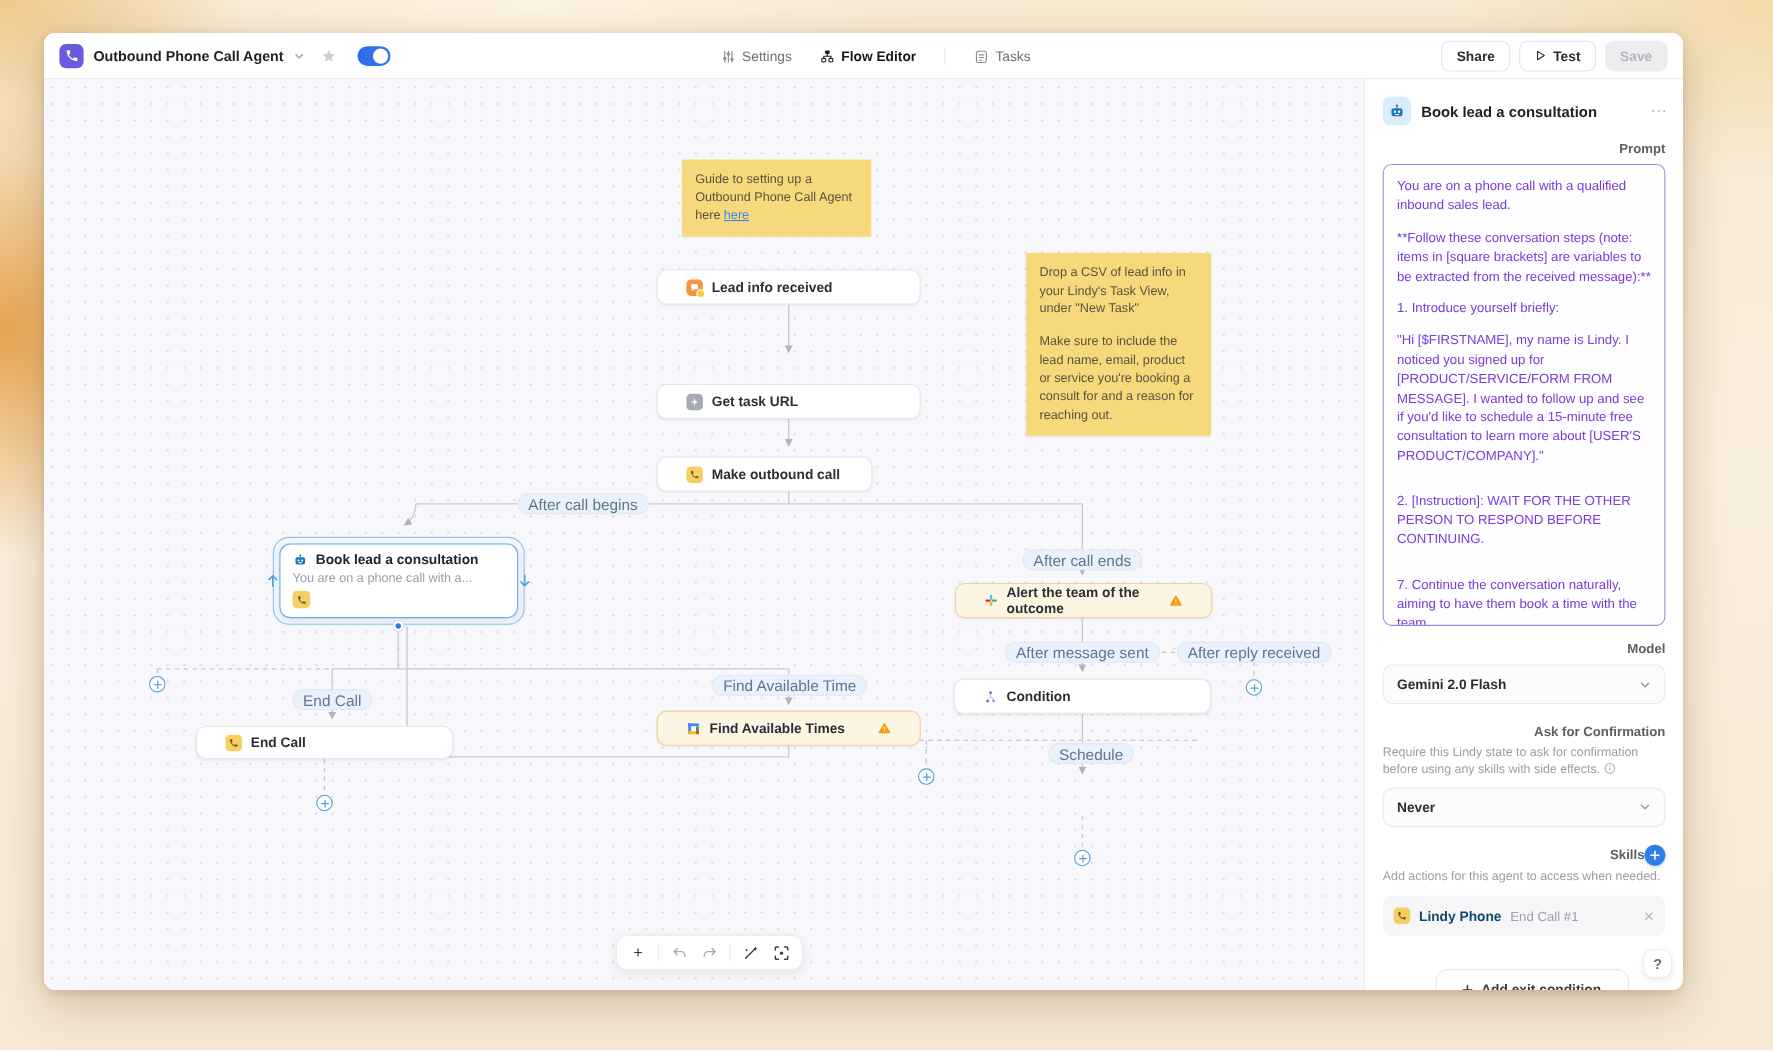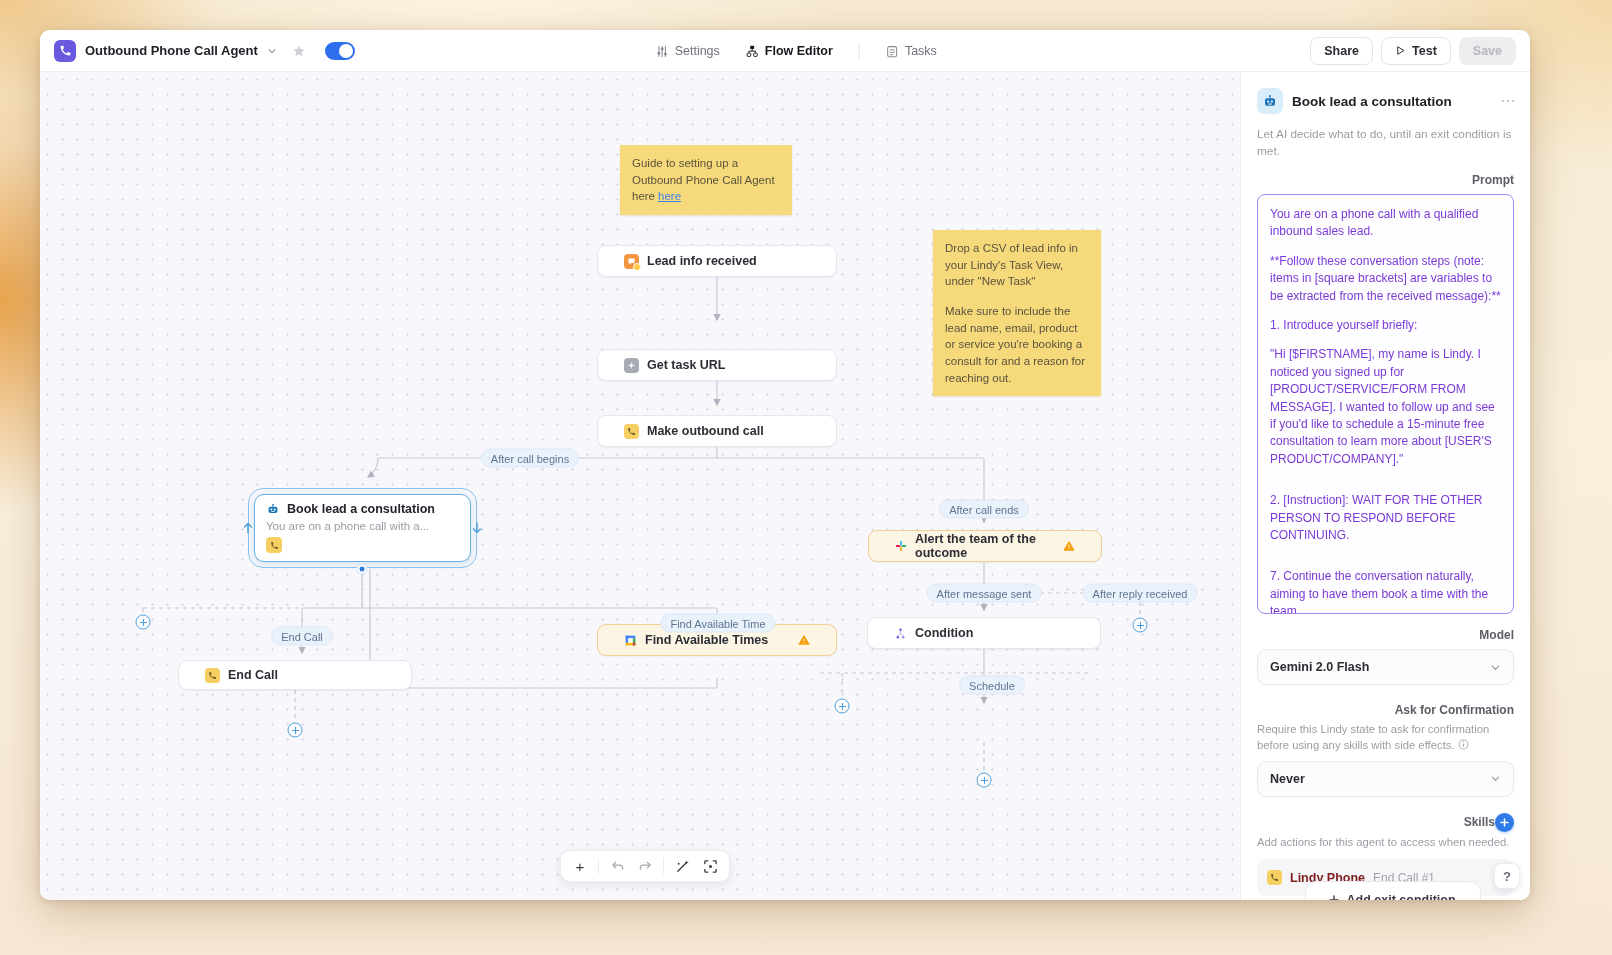--- a/index.html
+++ b/index.html
@@ -43,21 +43,21 @@
   .edges{ position:absolute; left:0; top:0; }
   .node{ position:absolute; height:32px; background:#fff; border:1px solid #e7e6ed; border-radius:9px;
          display:flex; align-items:center; gap:8px; padding:0 26px; font-size:12.5px; font-weight:600; color:#2d2d36;
          box-shadow:0 1px 2px rgba(25,25,60,.05); }
   .node.warn{ background:#fdf5e4; border-color:#f2d096; }
   .node .sp{ flex:1; }
   .mini{ width:15px; height:15px; border-radius:4px; display:flex; align-items:center; justify-content:center; flex:none; position:relative; }
   .mini.orange{ background:#f2973f; } .mini.grey{ background:#a7abb3; } .mini.yellow{ background:#f6cf63; }
   .mini.orange::after{ content:''; position:absolute; right:-2px; bottom:-2px; width:6px; height:6px; border-radius:50%; background:#ffc93d; border:1.5px solid #fff; }
   .pill{ position:absolute; transform:translate(-50%,-50%); height:19px; padding:0 9px; border-radius:10px;
-         background:#e9f1fb; border:1px solid #dce9f7; color:#5f7590; font-size:11px; display:flex; align-items:center; white-space:nowrap; }
+         background:#e9f1fb; border:1px solid #dce9f7; color:#5f7590; font-size:14px; display:flex; align-items:center; white-space:nowrap; }
   .plus-dot{ position:absolute; transform:translate(-50%,-50%); width:15px; height:15px; border-radius:50%;
              background:#fff; border:1.4px solid #4e9fdd; display:flex; align-items:center; justify-content:center; }
   .sticky{ position:absolute; background:#f6d97a; padding:10px 12px; font-size:11.5px; line-height:1.45; color:#5a5340;
            box-shadow:0 1px 2px rgba(120,100,20,.15); }
   .sticky a{ color:#3b82f6; text-decoration:underline; margin-left:3px; }
   .ring{ position:absolute; left:208px; top:416px; width:229px; height:80px; border:1.5px solid #8ac4ec; border-radius:15px; }
   .bookcard{ position:absolute; left:5px; top:5px; right:5px; bottom:5px; background:#fff; border:1.7px solid #63b0e2;
              border-radius:10px; padding:7px 11px; box-shadow:0 2px 8px rgba(60,140,200,.18); }
   .bookrow{ display:flex; align-items:center; gap:7px; font-size:12.5px; font-weight:700; color:#24242c; }
   .booksub{ margin-top:4px; font-size:11.5px; color:#9b9ba6; }
@@ -83,21 +83,21 @@
   .prompt-box p{ margin-bottom:12px; }
   .prompt-box p:nth-child(4), .prompt-box p:nth-child(5){ margin-bottom:24px; }
   .select{ margin-top:7px; height:36px; border:1px solid #e8e8ee; border-radius:9px; background:#fcfcfd;
            display:flex; align-items:center; padding:0 12px; font-size:12.5px; font-weight:600; color:#2c2c33; }
   .select .sp{ flex:1; }
   .desc{ margin-top:4px; font-size:11.3px; color:#9c9ca5; line-height:1.45; }
   .skills-row{ display:flex; align-items:center; margin-top:16px; }
   .skills-row .lbl{ margin:0; flex:1; }
   .add-skill{ width:19px; height:19px; border-radius:50%; background:#2f7ce8; display:flex; align-items:center; justify-content:center; box-shadow:0 1px 3px rgba(47,124,232,.4); }
   .skill{ margin-top:9px; height:37px; background:#f6f6f8; border-radius:9px; display:flex; align-items:center; gap:8px; padding:0 10px; }
-  .skill-name{ font-size:12.5px; font-weight:700; color:#7f1d1d; }
+  .skill-name{ font-size:12.5px; font-weight:700; color:#0c4a6e; }
   .skill-detail{ font-size:12px; color:#a0a0a9; flex:1; }
   .exit-btn{ position:absolute; left:50%; transform:translateX(-46%); bottom:-19px; width:176px; height:38px;
              border:1px solid #e7e7ec; border-radius:11px; background:#fff; display:flex; align-items:center; justify-content:center;
              gap:7px; font-size:12.5px; font-weight:600; color:#3a3a42; }
   .help-btn{ position:absolute; right:10px; bottom:11px; width:26px; height:26px; border-radius:8px; background:#fff;
              border:1px solid #ededf1; box-shadow:0 2px 6px rgba(20,20,50,.1); display:flex; align-items:center; justify-content:center;
              font-size:13px; color:#6a6a73; font-weight:600; }
   .warn-ic{ display:flex; flex:none; }
 </style>
 </head>
@@ -226,21 +226,21 @@
       <span>Lead info received</span>
     </div>
     <div class="node" style="left:557px; top:258px; width:240px;margin-top:19px;">
       <span class="mini grey">
         <svg width="9" height="9" viewBox="0 0 24 24">
               <path fill="#fff" d="M12 2.5l2.3 7.2 7.2 2.3-7.2 2.3L12 21.5l-2.3-7.2-7.2-2.3 7.2-2.3z"></path>
             </svg>
       </span>
       <span>Get task URL</span>
     </div>
-    <div class="node" style="left:557px; top:343px; width:240px;">
+    <div class="node" style="left:557px; top:343px; width:196px;">
       <span class="mini yellow">
         <svg width="9" height="9" viewBox="0 0 24 24">
               <path fill="#6b5524" d="M6.6 10.8c1.5 2.9 3.8 5.2 6.7 6.7l2.2-2.2c.3-.3.7-.4 1-.2 1.1.4 2.3.6 3.5.6.6 0 1 .4 1 1V20c0 .6-.4 1-1 1C10.6 21 3 13.4 3 4c0-.6.4-1 1-1h3.5c.6 0 1 .4 1 1 0 1.2.2 2.4.6 3.5.1.3 0 .7-.2 1l-2.3 2.3z"></path>
             </svg>
       </span>
       <span>Make outbound call</span>
     </div>
 
     <div class="ring">
       <div class="bookcard">
@@ -279,21 +279,21 @@
 
     <div class="node" style="left:138px; top:588px; width:234px; height:30px;">
       <span class="mini yellow">
         <svg width="9" height="9" viewBox="0 0 24 24">
               <path fill="#6b5524" d="M6.6 10.8c1.5 2.9 3.8 5.2 6.7 6.7l2.2-2.2c.3-.3.7-.4 1-.2 1.1.4 2.3.6 3.5.6.6 0 1 .4 1 1V20c0 .6-.4 1-1 1C10.6 21 3 13.4 3 4c0-.6.4-1 1-1h3.5c.6 0 1 .4 1 1 0 1.2.2 2.4.6 3.5.1.3 0 .7-.2 1l-2.3 2.3z"></path>
             </svg>
       </span>
       <span>End Call</span>
     </div>
 
-    <div class="node warn" style="left:557px; top:552px; width:240px;">
+    <div class="node warn" style="left:557px; top:574px; width:240px;">
       <span style="display:flex;">
         <svg width="13" height="13" viewBox="0 0 24 24">
               <rect x="3" y="3" width="18" height="18" fill="#fff"></rect>
               <rect x="3" y="3" width="18" height="5" fill="#4285f4"></rect>
               <rect x="3" y="3" width="5" height="18" fill="#4285f4"></rect>
               <rect x="16" y="8" width="5" height="13" fill="#34a853"></rect>
               <rect x="3" y="16" width="13" height="5" fill="#fbbc04"></rect>
               <rect x="16" y="16" width="5" height="5" fill="#ea4335"></rect>
               <rect x="8" y="8" width="8" height="8" fill="#fff"></rect>
             </svg>
@@ -419,21 +419,20 @@
             </svg>
       </div>
       <div class="side-title">Book lead a consultation</div>
       <div class="dots">
             <i></i>
             <i></i>
             <i></i>
           </div>
     </div>
 
-    <div class="side-sub">Let AI decide what to do, until an exit condition is met.</div>
 
     <div class="lbl">Prompt</div>
     <div class="prompt-box">
       <p>You are on a phone call with a qualified inbound sales lead.</p>
       <p>**Follow these conversation steps (note: items in [square brackets] are variables to be extracted from the received message):**</p>
       <p>1. Introduce yourself briefly:</p>
       <p>"Hi [$FIRSTNAME], my name is Lindy. I noticed you signed up for [PRODUCT/SERVICE/FORM FROM MESSAGE]. I wanted to follow up and see if you'd like to schedule a 15-minute free consultation to learn more about [USER'S PRODUCT/COMPANY]."</p>
       <p>2. [Instruction]: WAIT FOR THE OTHER PERSON TO RESPOND BEFORE CONTINUING.</p>
       <p>7. Continue the conversation naturally, aiming to have them book a time with the team.</p>
 

